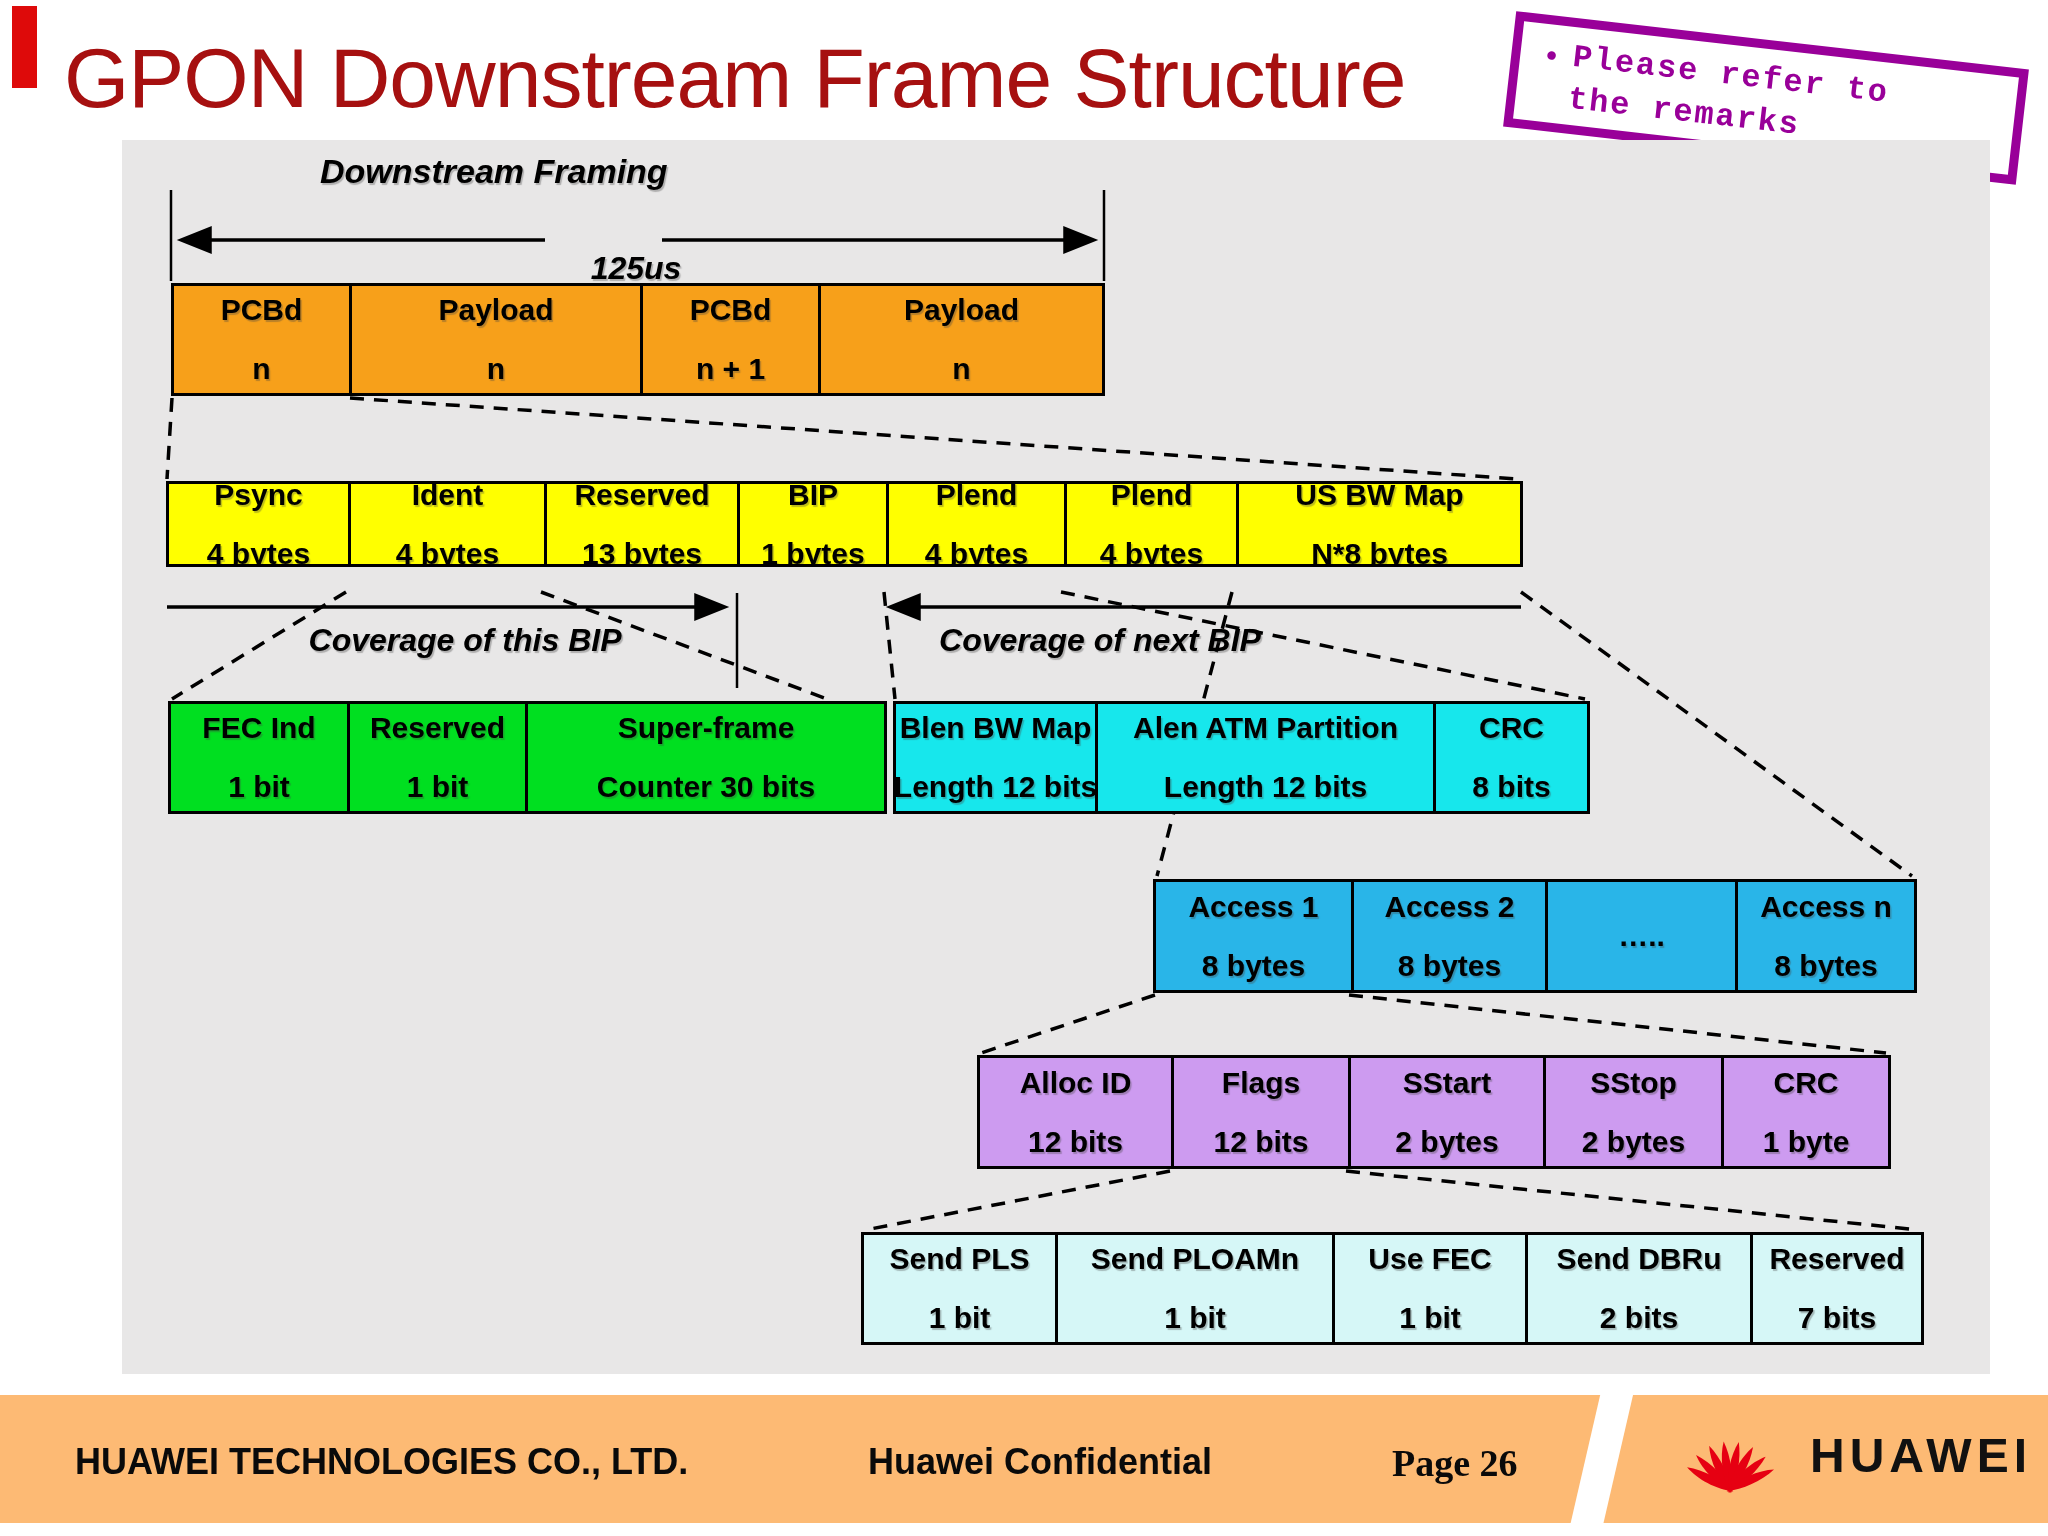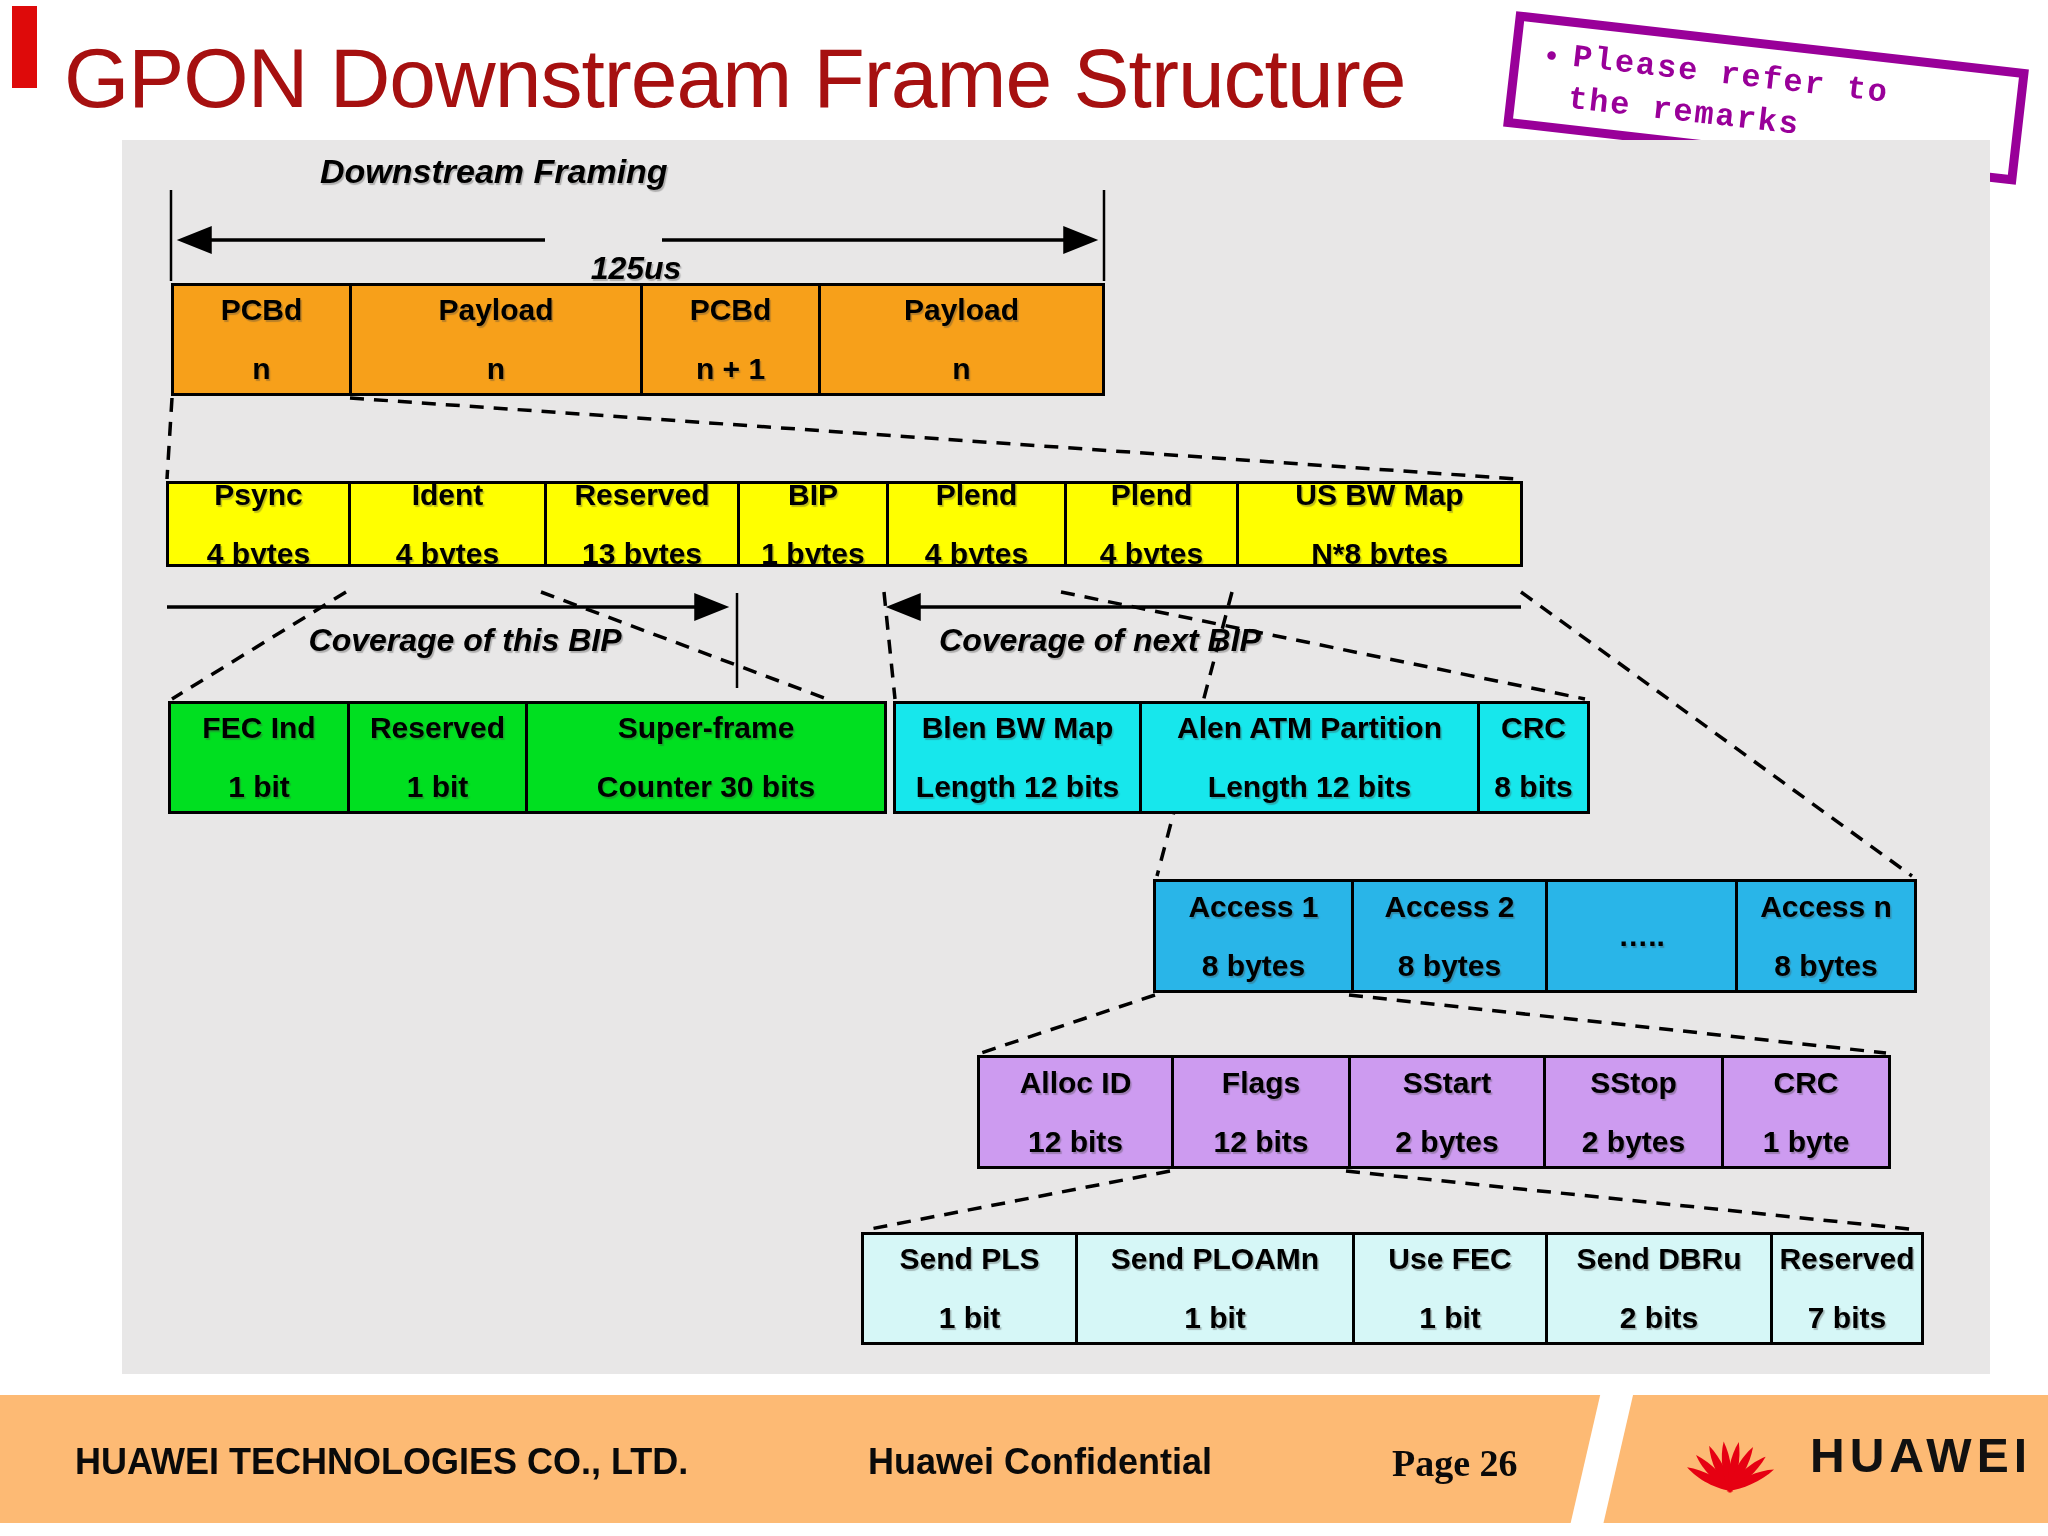--- a/index.html
+++ b/index.html
@@ -149,21 +149,21 @@
       <span>Reserved</span>
       <span>1 bit</span>
     </div>
     <div class="cell" style="flex:1 1 auto">
       <span>Super-frame</span>
       <span>Counter 30 bits</span>
     </div>
   </div>
 
   <div class="row" style="left: 893px; top: 701px; width: 697px; height: 113px; background-color: rgb(23, 231, 236);">
-    <div class="cell" style="width:243px">
+    <div class="cell" style="width:199px">
       <span>Blen BW Map</span>
       <span>Length 12 bits</span>
     </div>
     <div class="cell" style="width:338px">
       <span>Alen ATM Partition</span>
       <span>Length 12 bits</span>
     </div>
     <div class="cell" style="flex:1 1 auto">
       <span>CRC</span>
       <span>8 bits</span>
@@ -205,21 +205,21 @@
       <span>SStop</span>
       <span>2 bytes</span>
     </div>
     <div class="cell" style="flex:1 1 auto">
       <span>CRC</span>
       <span>1 byte</span>
     </div>
   </div>
 
   <div class="row" style="left: 861px; top: 1232px; width: 1063px; height: 113px; background-color: rgb(214, 247, 247);">
-    <div class="cell" style="width:211px">
+    <div class="cell" style="width:191px">
       <span>Send PLS</span>
       <span>1 bit</span>
     </div>
     <div class="cell" style="width:277px">
       <span>Send PLOAMn</span>
       <span>1 bit</span>
     </div>
     <div class="cell" style="width:193px">
       <span>Use FEC</span>
       <span>1 bit</span>

